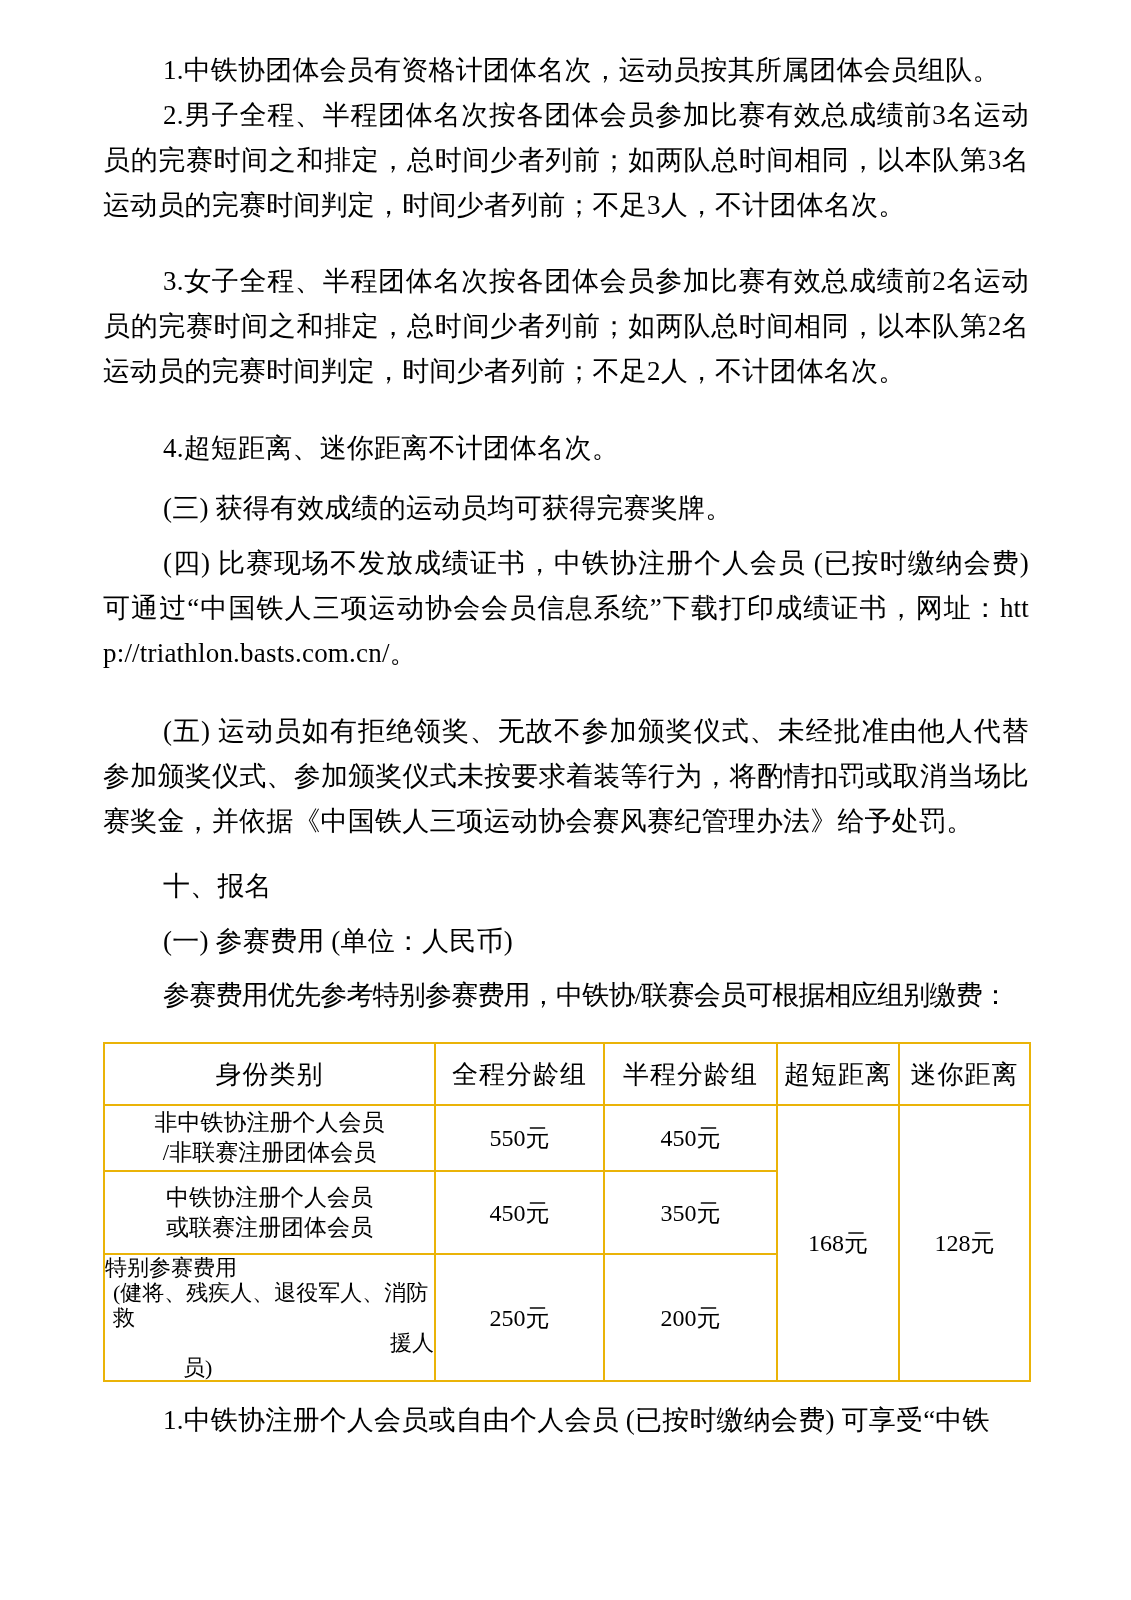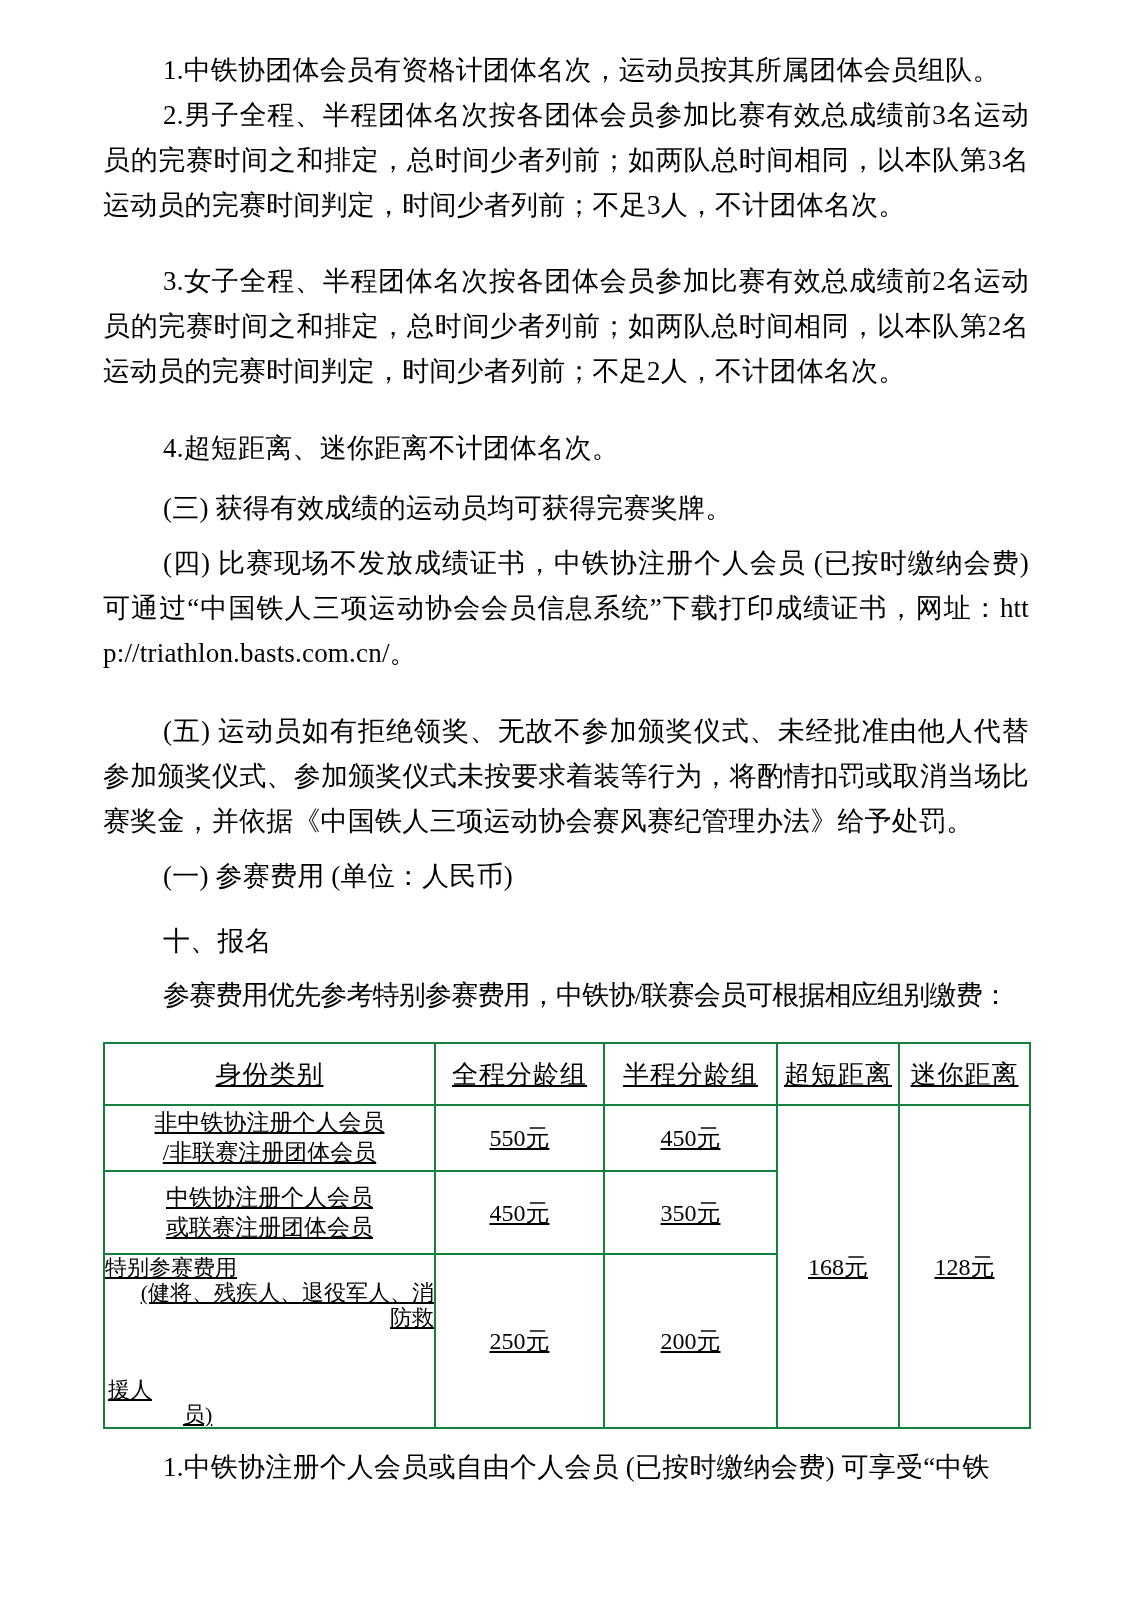--- a/index.html
+++ b/index.html
@@ -35,59 +35,58 @@
   .mt-p10{margin-top:9px;}
   .mt-after{margin-top:16px;}
 
   table.fee{
     border-collapse:collapse;
     table-layout:fixed;
     width:926px;
     margin-top:24px;
   }
   table.fee th, table.fee td{
-    border:2px solid #15803d;
+    border:2px solid #eab308;
     padding:0;
     vertical-align:middle;
     text-align:center;
     font-weight:normal;
     overflow:hidden;
-    text-decoration:underline;
   }
   tr.hdr{height:62px;}
   tr.r1{height:66px;}
   tr.r2{height:83px;}
   tr.r3{height:102px;}
   th.h{font-size:26px;letter-spacing:1px;}
   td.price{font-size:24px;}
   td.cat{font-size:23px;}
   td.cat .cl{line-height:30px;text-align:center;}
   td.cat3{font-size:22px;}
   td.cat3 .cl{line-height:25px;}
   td.cat3 .cl.c{text-align:left;}
-  td.cat3 .cl.l{text-align:right;padding-left:24px;}
-  td.cat3 .cl.l0{text-align:left;padding-left:3px;margin-top:47px;}
+  td.cat3 .cl.l{text-align:left;padding-left:8px;}
+  td.cat3 .cl.l0{text-align:right;padding-left:14px;}
   td.cat3 .cl.off{text-align:left;padding-left:78px;}
 </style>
 </head>
 <body>
 
 <div class="page">
   <div class="content">
 
     <p class="para mt-p1">1.中铁协团体会员有资格计团体名次，运动员按其所属团体会员组队。</p>
     <p class="para mt-p2">2.男子全程、半程团体名次按各团体会员参加比赛有效总成绩前3名运动员的完赛时间之和排定，总时间少者列前；如两队总时间相同，以本队第3名运动员的完赛时间判定，时间少者列前；不足3人，不计团体名次。</p>
     <p class="para mt-p3">3.女子全程、半程团体名次按各团体会员参加比赛有效总成绩前2名运动员的完赛时间之和排定，总时间少者列前；如两队总时间相同，以本队第2名运动员的完赛时间判定，时间少者列前；不足2人，不计团体名次。</p>
     <p class="para mt-p4">4.超短距离、迷你距离不计团体名次。</p>
     <p class="para mt-p5">(三) 获得有效成绩的运动员均可获得完赛奖牌。</p>
     <p class="para mt-p6 breakall">(四) 比赛现场不发放成绩证书，中铁协注册个人会员 (已按时缴纳会费) 可通过“中国铁人三项运动协会会员信息系统”下载打印成绩证书，网址：http://triathlon.basts.com.cn/。</p>
     <p class="para mt-p7">(五) 运动员如有拒绝领奖、无故不参加颁奖仪式、未经批准由他人代替参加颁奖仪式、参加颁奖仪式未按要求着装等行为，将酌情扣罚或取消当场比赛奖金，并依据《中国铁人三项运动协会赛风赛纪管理办法》给予处罚。</p>
 
+    <p class="para mt-h">十、报名</p>
     <p class="para mt-p9">(一) 参赛费用 (单位：人民币)</p>
-    <p class="para mt-h">十、报名</p>
     <p class="para mt-p10 tight">参赛费用优先参考特别参赛费用，中铁协/联赛会员可根据相应组别缴费：</p>
 
     <table class="fee">
       <colgroup>
         <col style="width:331px">
         <col style="width:169px">
         <col style="width:173px">
         <col style="width:122px">
         <col style="width:131px">
       </colgroup>

